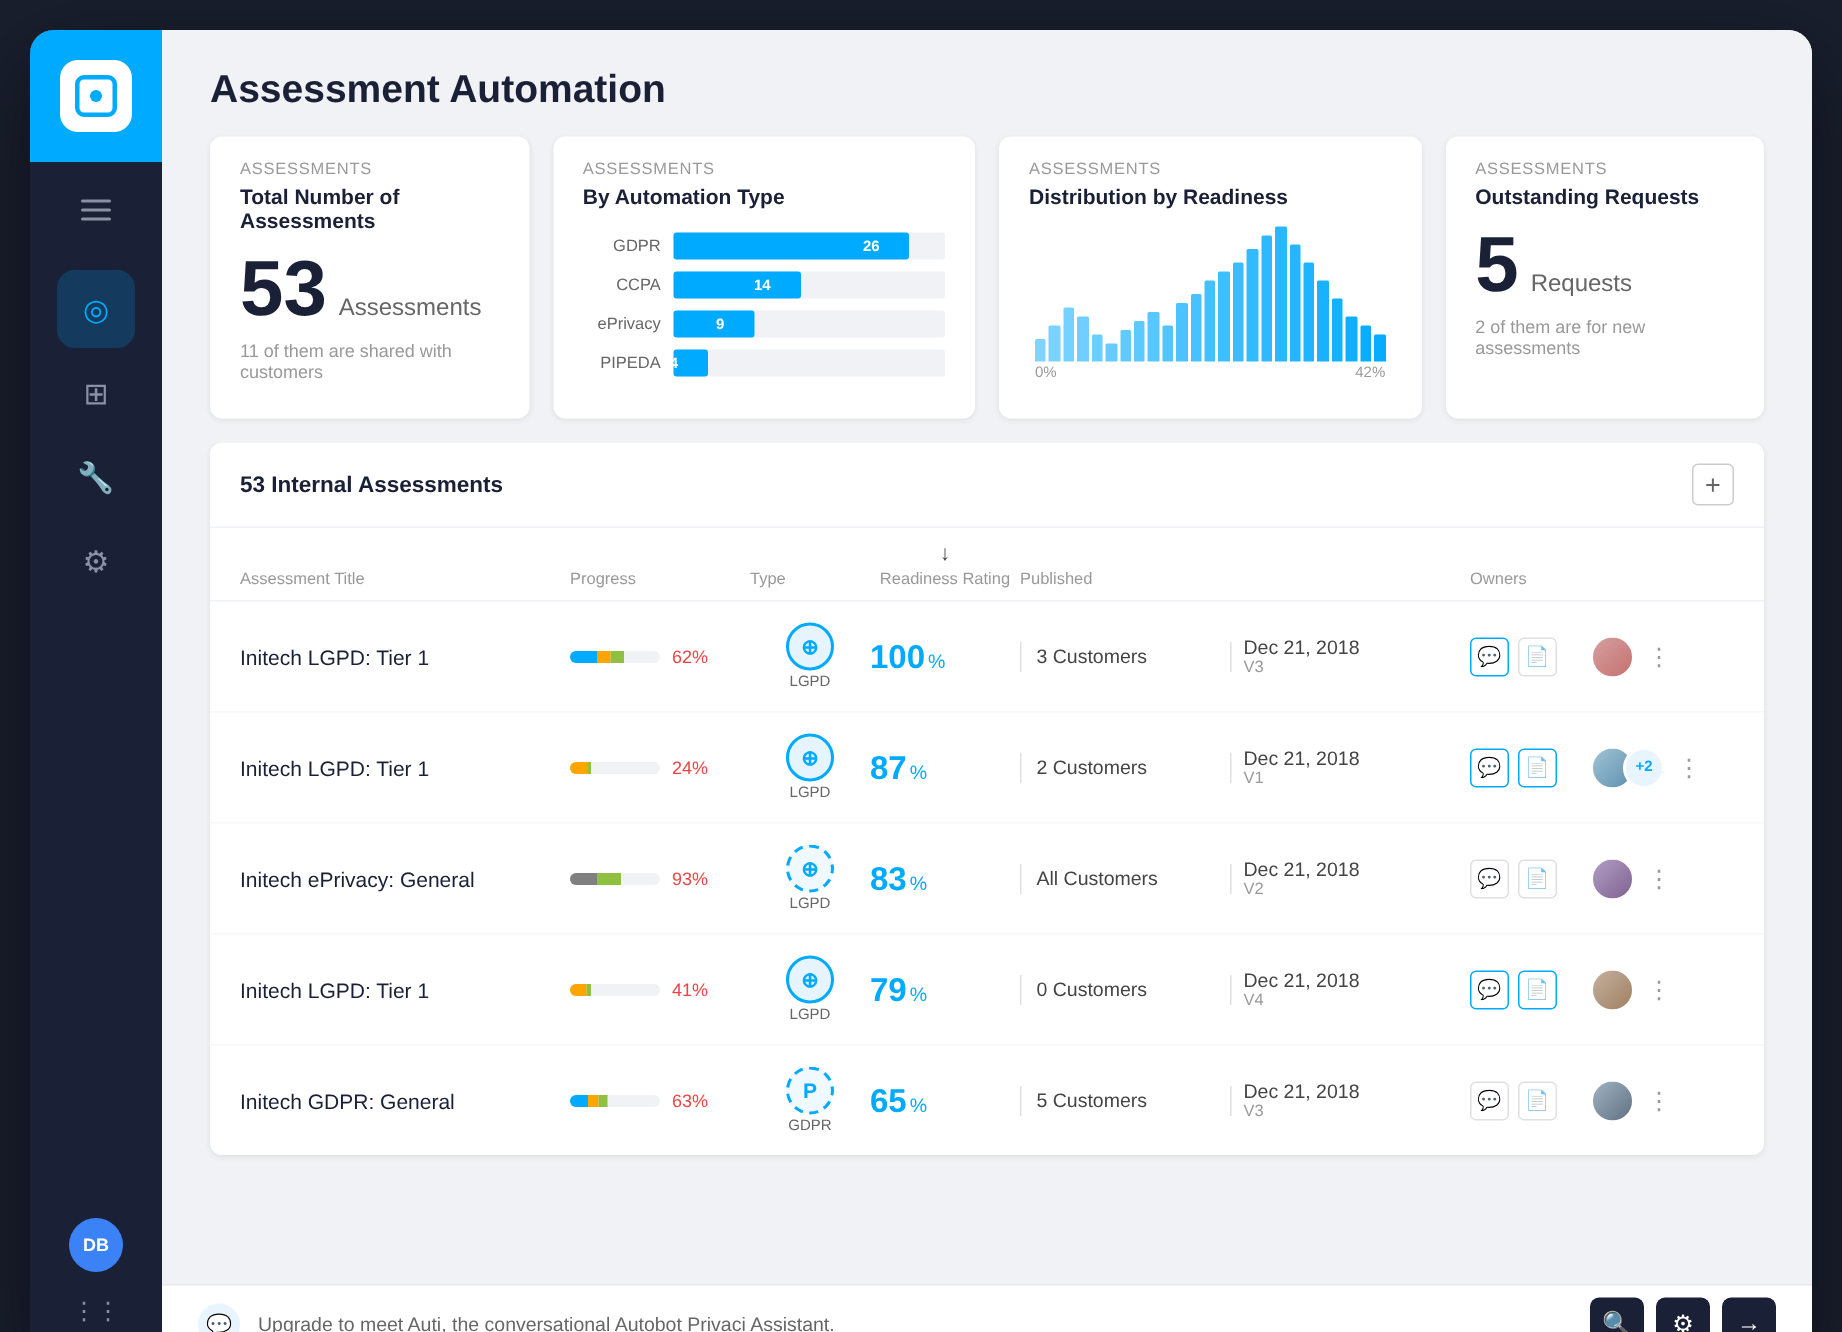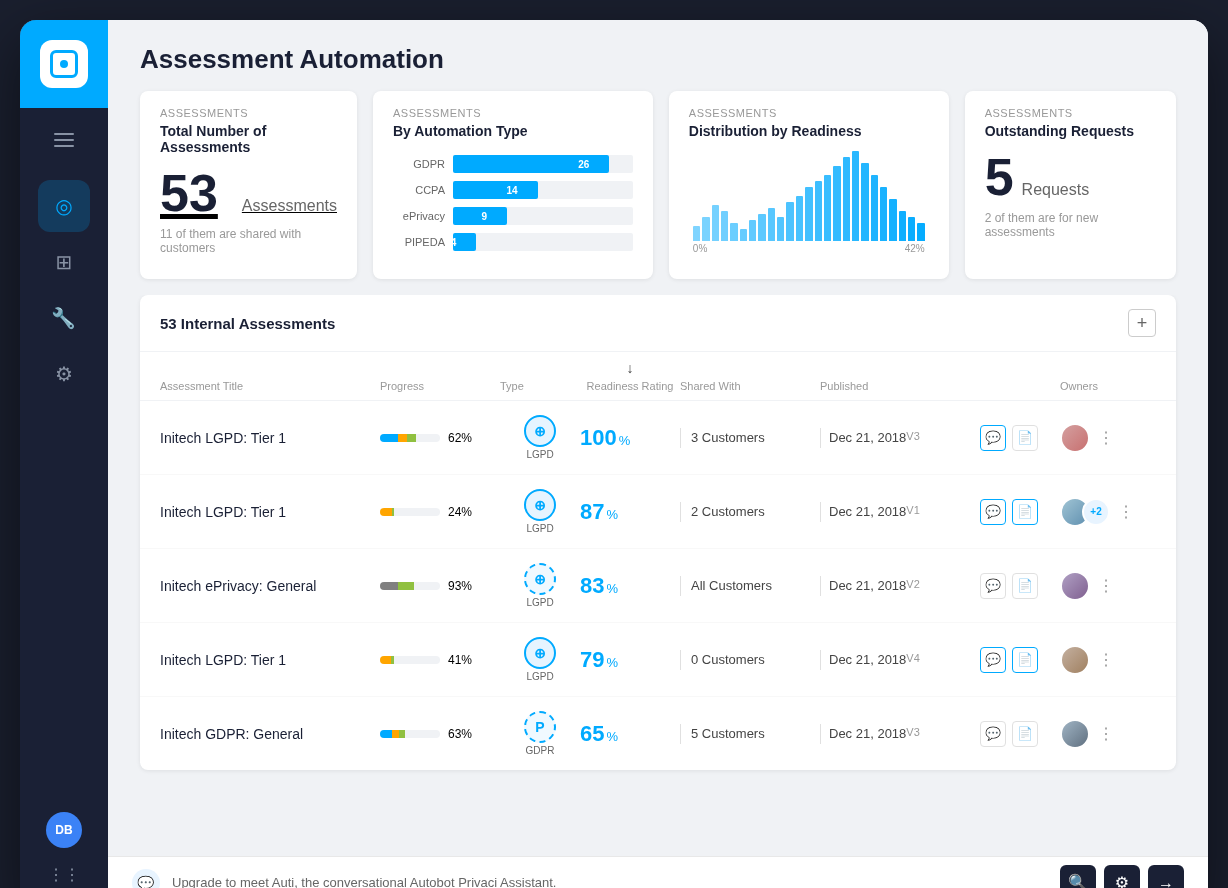--- a/index.html
+++ b/index.html
@@ -341,21 +341,21 @@
       border-radius: 4px;
       overflow: hidden;
       position: relative;
     }
     .progress-segments {
       display: flex;
       height: 100%;
     }
     .progress-pct {
       font-size: 12px;
-      color: #000000;
+      color: #ef4444;
     }
     .type-badge {
       display: flex;
       flex-direction: column;
       align-items: center;
       gap: 2px;
     }
     .type-icon {
       width: 32px;
       height: 32px;
@@ -405,21 +405,21 @@
       color: #444;
     }
     .divider-v {
       width: 1px;
       height: 20px;
       background: #e0e0e0;
       margin-right: 4px;
     }
     .published-cell {
       display: flex;
-      flex-direction: row;
+      flex-direction: column;
     }
     .published-date {
       font-size: 13px;
       color: #444;
     }
     .published-version {
       font-size: 11px;
       color: #999;
     }
     .actions-cell {
@@ -589,21 +589,21 @@
   <div class="main-content">
     <div class="page-header">
       <h1 class="page-title">Assessment Automation</h1>
     </div>
 
     <div class="stats-row">
 
       <div class="stat-card">
         <div class="stat-card-label">Assessments</div>
         <div class="stat-card-title">Total Number of Assessments</div>
-        <div style="display:flex;align-items:baseline;gap:24px;margin-top:8px;text-decoration:underline;">
+        <div style="display:flex;align-items:baseline;gap:8px;margin-top:8px;">
           <span class="stat-big-number">53</span>
           <span style="font-size:16px;color:#666;">Assessments</span>
         </div>
         <div class="stat-sub">11 of them are shared with customers</div>
       </div>
 
       <div class="stat-card" style="flex:1.4;">
         <div class="stat-card-label">Assessments</div>
         <div class="stat-card-title">By Automation Type</div>
         <div class="bar-chart-container" id="reg-bars">
@@ -705,23 +705,20 @@
             <span>Progress</span>
           </div>
           <div class="col-header">
             <span>Type</span>
           </div>
           <div class="col-header readiness-header">
             <span style="font-size:14px;color:#444;">↓</span>
             <span>Readiness Rating</span>
           </div>
           <div class="col-header">
-            <span>Shared With</span>
-          </div>
-          <div class="col-header">
             <span>Published</span>
           </div>
           <div class="col-header"></div>
           <div class="col-header">
             <span>Owners</span>
           </div>
         </div>
 
         <div id="table-rows">
     <div class="table-row">

